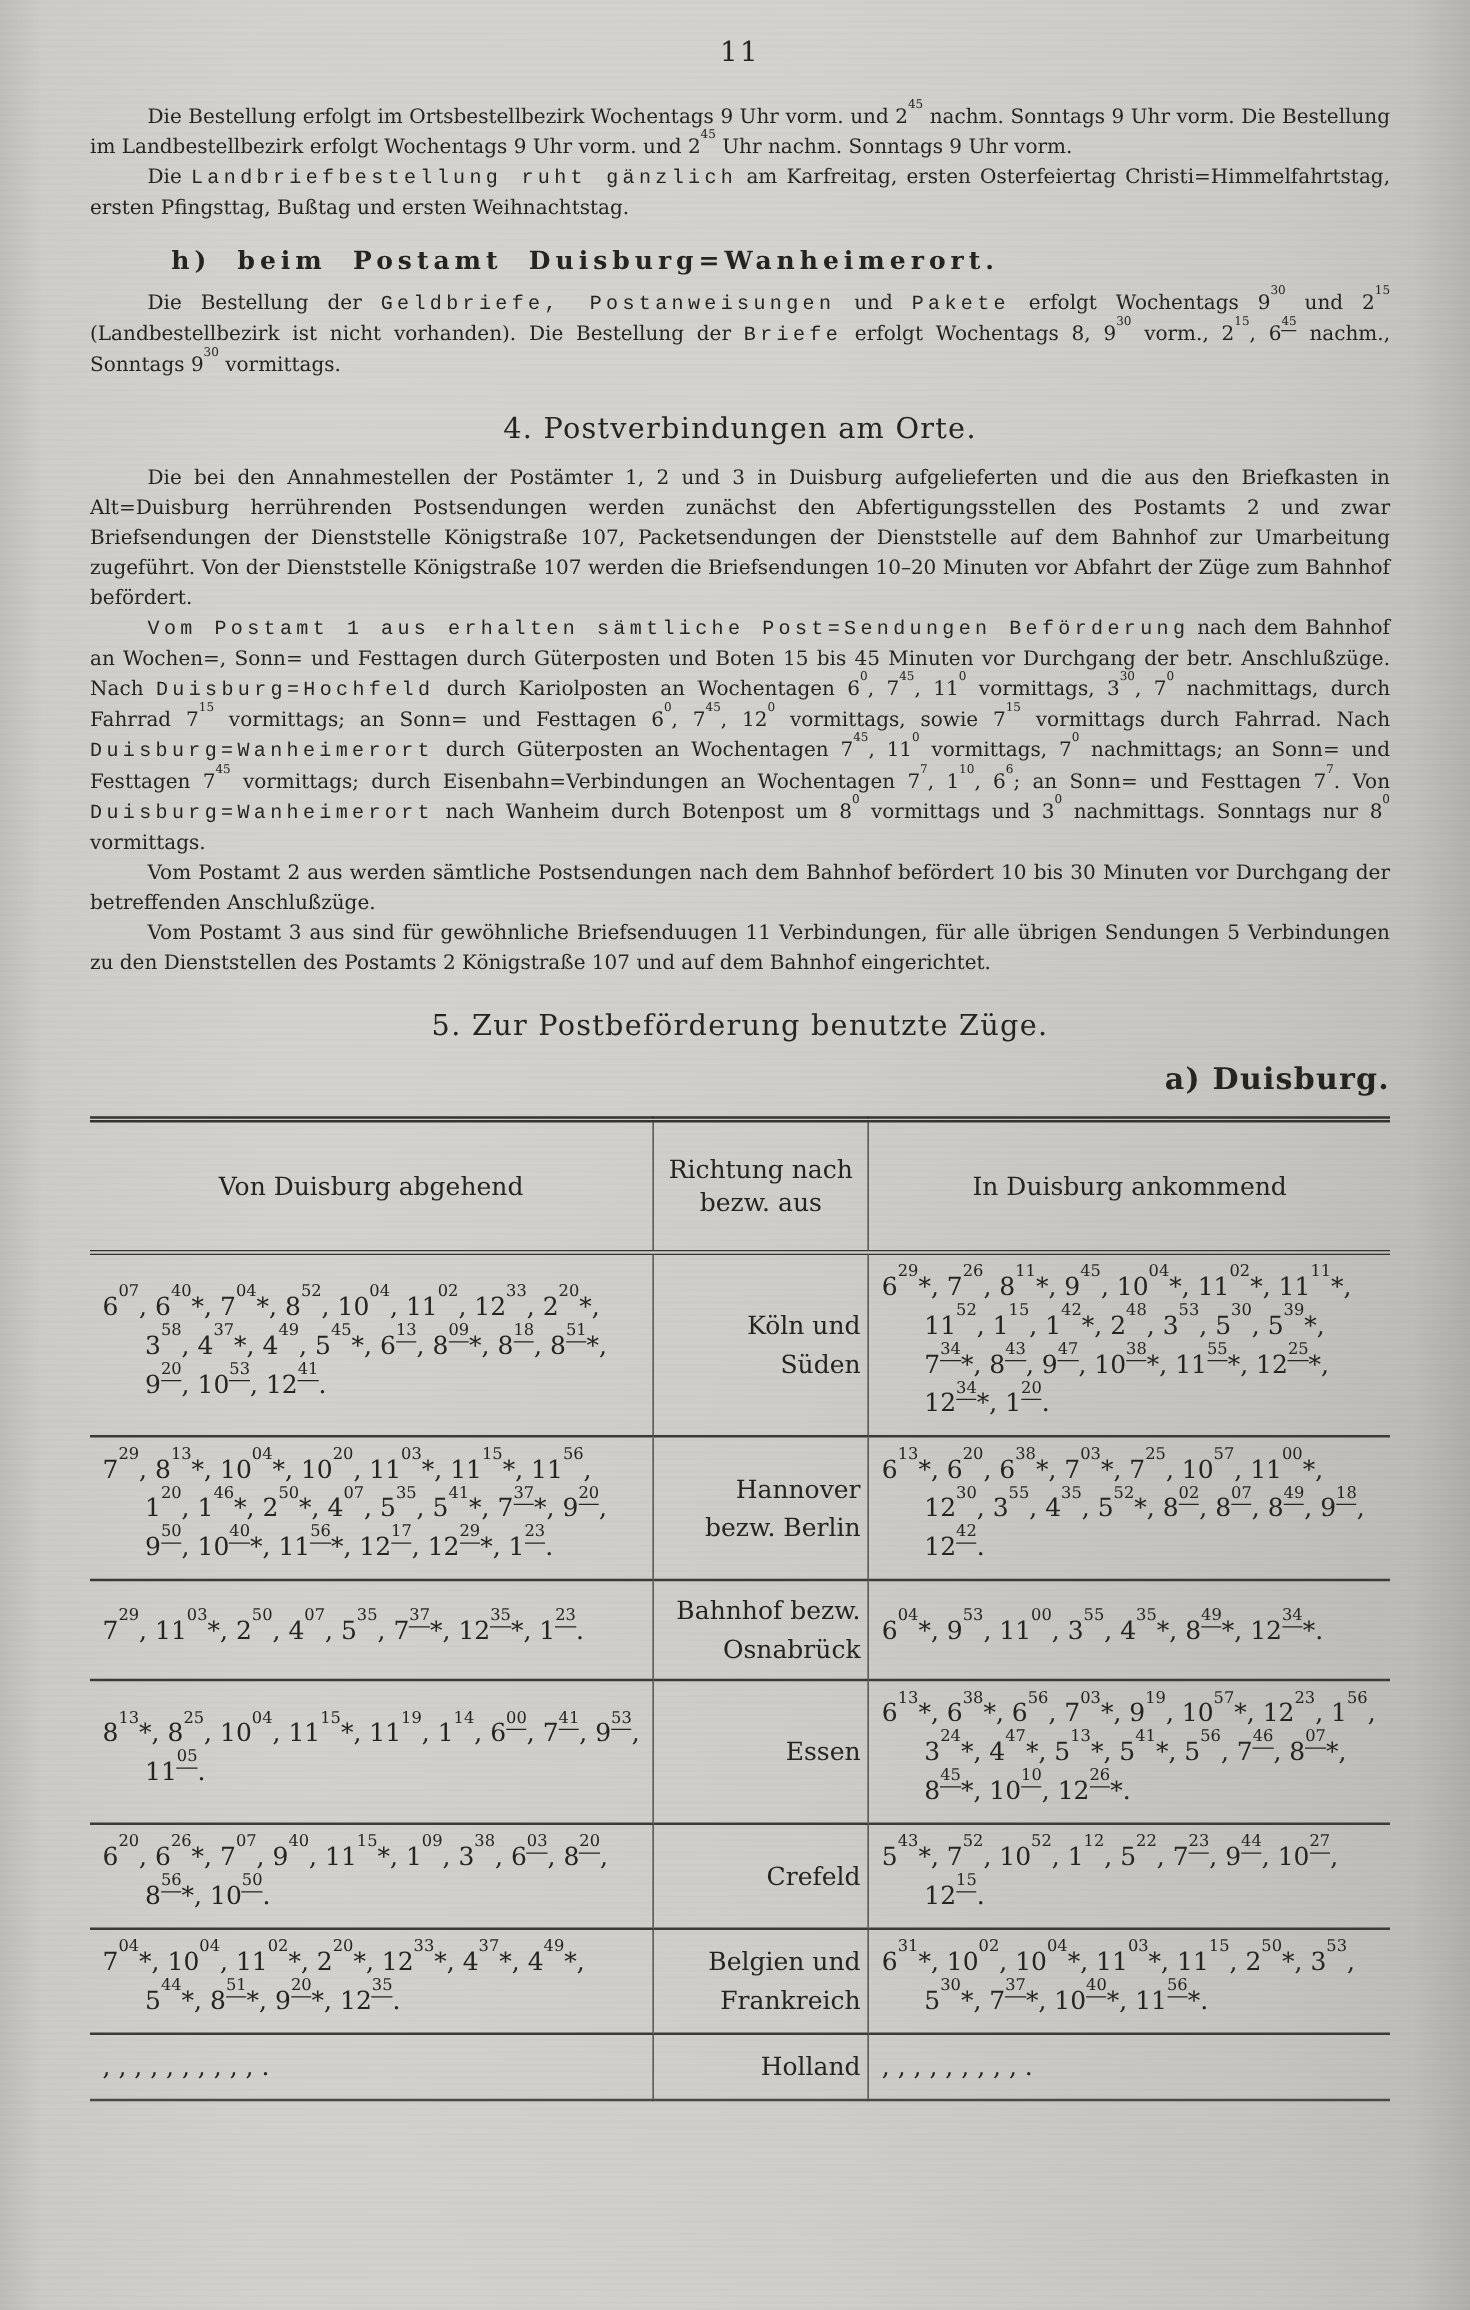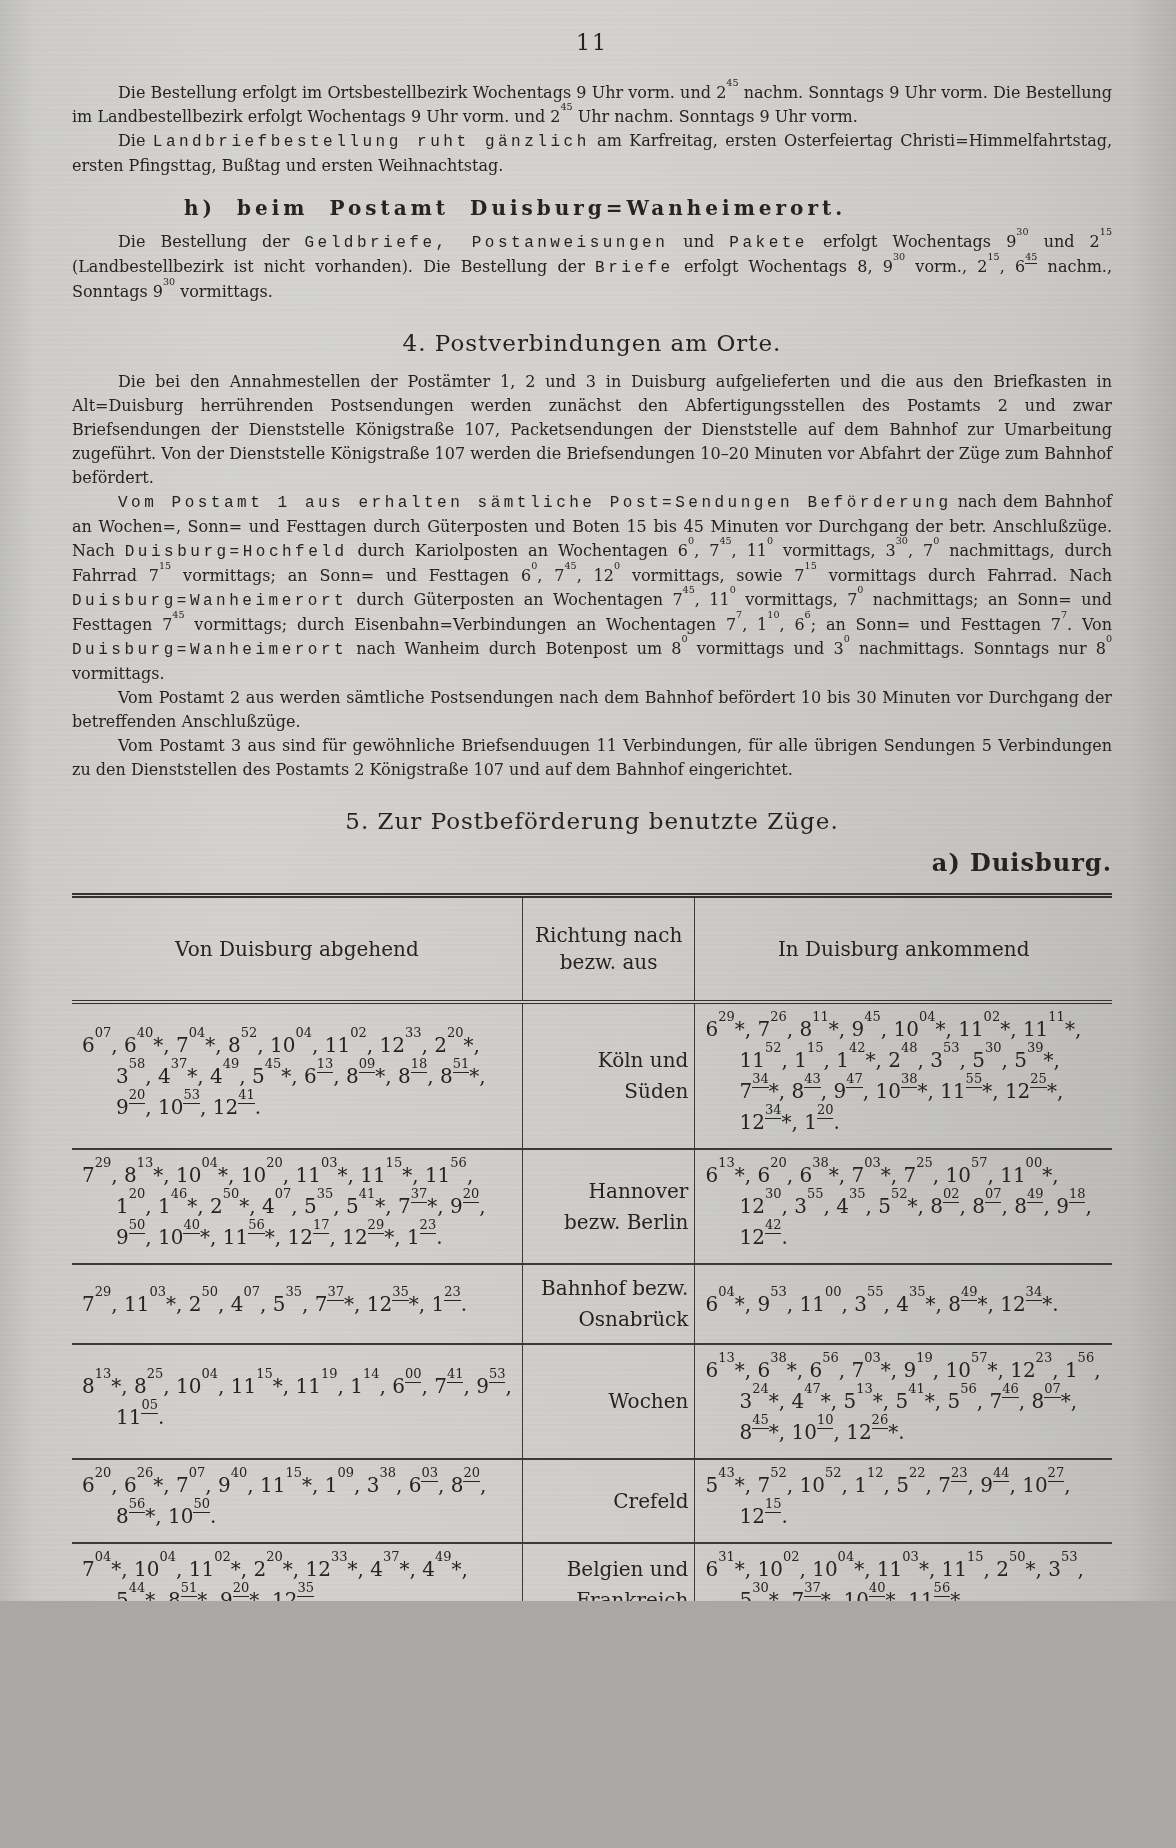--- a/index.html
+++ b/index.html
@@ -1,18 +1,18 @@
 <!DOCTYPE html>
 <html lang="de"><head>
 <meta charset="utf-8">
 <style>
   html,body{margin:0;padding:0;background:#a9a8a4;}
   .page{
     position:relative;
-    width:1176px;height:1601px;
+    width:1176px;height:1848px;
     margin:0 auto;
     background:linear-gradient(90deg,#cbcac6 0%,#d2d1cd 18%,#d3d2ce 55%,#cccbc7 86%,#c2c1bd 100%);
     color:#26241f;
     font-family:"DejaVu Serif", serif;
     overflow:hidden;
   }
   .page::before{
     content:"";position:absolute;inset:0;pointer-events:none;
     background:
       radial-gradient(ellipse at 15% 20%, rgba(255,255,255,.05), transparent 45%),
@@ -72,21 +72,21 @@
 <body>
 
 <div class="page">
   <div class="content">
 
     <div class="page-number">11</div>
 
     <p class="body"><span>Die Bestellung erfolgt im Ortsbestellbezirk Wochentags 9 Uhr vorm. und 2<sup>45</sup> nachm.  Sonntags 9 Uhr vorm.  Die Bestellung im Landbestellbezirk erfolgt Wochentags 9 Uhr vorm. und 2<sup>45</sup> Uhr nachm.  Sonntags 9 Uhr vorm.</span></p>
     <p class="body"><span>Die </span><span class="sp">Landbriefbestellung ruht gänzlich</span><span> am Karfreitag, ersten Osterfeiertag Christi=Himmelfahrtstag, ersten Pfingsttag, Bußtag und ersten Weihnachtstag.</span></p>
 
-    <div class="sub-heading" style="margin-left:112px">h) beim Postamt Duisburg=Wanheimerort.</div>
+    <div class="sub-heading" style="margin-left:65px">h) beim Postamt Duisburg=Wanheimerort.</div>
     <p class="body"><span>Die Bestellung der </span><span class="sp">Geldbriefe, Postanweisungen</span><span> und </span><span class="sp">Pakete</span><span> erfolgt Wochentags 9<sup>30</sup> und 2<sup>15</sup> (Landbestellbezirk ist nicht vorhanden).  Die Bestellung der </span><span class="sp">Briefe</span><span> erfolgt Wochentags 8, 9<sup>30</sup> vorm., 2<sup>15</sup>, 6<sup class="u">45</sup> nachm., Sonntags 9<sup>30</sup> vormittags.</span></p>
 
     <div class="section-title">4. Postverbindungen am Orte.</div>
     <p class="body"><span>Die bei den Annahmestellen der Postämter 1, 2 und 3 in Duisburg aufgelieferten und die aus den Briefkasten in Alt=Duisburg herrührenden Postsendungen werden zunächst den Abfertigungsstellen des Postamts 2 und zwar Briefsendungen der Dienststelle Königstraße 107, Packetsendungen der Dienststelle auf dem Bahnhof zur Umarbeitung zugeführt.  Von der Dienststelle Königstraße 107 werden die Briefsendungen 10–20 Minuten vor Abfahrt der Züge zum Bahnhof befördert.</span></p>
     <p class="body"><span class="sp">Vom Postamt 1 aus erhalten sämtliche Post=Sendungen Beförderung</span><span> nach dem Bahnhof an Wochen=, Sonn= und Festtagen durch Güterposten und Boten 15 bis 45 Minuten vor Durchgang der betr. Anschlußzüge.  Nach </span><span class="sp">Duisburg=Hochfeld</span><span> durch Kariolposten an Wochentagen 6<sup>0</sup>, 7<sup>45</sup>, 11<sup>0</sup> vormittags, 3<sup>30</sup>, 7<sup>0</sup> nachmittags, durch Fahrrad 7<sup>15</sup> vormittags; an Sonn= und Festtagen 6<sup>0</sup>, 7<sup>45</sup>, 12<sup>0</sup> vormittags, sowie 7<sup>15</sup> vormittags durch Fahrrad.  Nach </span><span class="sp">Duisburg=Wanheimerort</span><span> durch Güterposten an Wochentagen 7<sup>45</sup>, 11<sup>0</sup> vormittags, 7<sup>0</sup> nachmittags; an Sonn= und Festtagen 7<sup>45</sup> vormittags; durch Eisenbahn=Verbindungen an Wochentagen 7<sup>7</sup>, 1<sup>10</sup>, 6<sup>6</sup>; an Sonn= und Festtagen 7<sup>7</sup>.  Von </span><span class="sp">Duisburg=Wanheimerort</span><span> nach Wanheim durch Botenpost um 8<sup>0</sup> vormittags und 3<sup>0</sup> nachmittags.  Sonntags nur 8<sup>0</sup> vormittags.</span></p>
     <p class="body"><span>Vom Postamt 2 aus werden sämtliche Postsendungen nach dem Bahnhof befördert 10 bis 30 Minuten vor Durchgang der betreffenden Anschlußzüge.</span></p>
     <p class="body"><span>Vom Postamt 3 aus sind für gewöhnliche Briefsenduugen 11 Verbindungen, für alle übrigen Sendungen 5 Verbindungen zu den Dienststellen des Postamts 2 Königstraße 107 und auf dem Bahnhof eingerichtet.</span></p>
 
     <div class="section-title">5. Zur Postbeförderung benutzte Züge.</div>
     <div class="table-subtitle">a) Duisburg.</div>
@@ -115,21 +115,21 @@
             <td class="dir">Hannover bezw. Berlin</td>
             <td class="times"><span class="tm">6<sup>13</sup>*</span>, <span class="tm">6<sup>20</sup></span>, <span class="tm">6<sup>38</sup>*</span>, <span class="tm">7<sup>03</sup>*</span>, <span class="tm">7<sup>25</sup></span>, <span class="tm">10<sup>57</sup></span>, <span class="tm">11<sup>00</sup>*</span>, <span class="tm">12<sup>30</sup></span>, <span class="tm">3<sup>55</sup></span>, <span class="tm">4<sup>35</sup></span>, <span class="tm">5<sup>52</sup>*</span>, <span class="tm">8<sup class="u">02</sup></span>, <span class="tm">8<sup class="u">07</sup></span>, <span class="tm">8<sup class="u">49</sup></span>, <span class="tm">9<sup class="u">18</sup></span>, <span class="tm">12<sup class="u">42</sup></span>.</td>
           </tr>
           <tr>
             <td class="times"><span class="tm">7<sup>29</sup></span>, <span class="tm">11<sup>03</sup>*</span>, <span class="tm">2<sup>50</sup></span>, <span class="tm">4<sup>07</sup></span>, <span class="tm">5<sup>35</sup></span>, <span class="tm">7<sup class="u">37</sup>*</span>, <span class="tm">12<sup class="u">35</sup>*</span>, <span class="tm">1<sup class="u">23</sup></span>.</td>
             <td class="dir">Bahnhof bezw. Osnabrück</td>
             <td class="times"><span class="tm">6<sup>04</sup>*</span>, <span class="tm">9<sup>53</sup></span>, <span class="tm">11<sup>00</sup></span>, <span class="tm">3<sup>55</sup></span>, <span class="tm">4<sup>35</sup>*</span>, <span class="tm">8<sup class="u">49</sup>*</span>, <span class="tm">12<sup class="u">34</sup>*</span>.</td>
           </tr>
           <tr>
             <td class="times"><span class="tm">8<sup>13</sup>*</span>, <span class="tm">8<sup>25</sup></span>, <span class="tm">10<sup>04</sup></span>, <span class="tm">11<sup>15</sup>*</span>, <span class="tm">11<sup>19</sup></span>, <span class="tm">1<sup>14</sup></span>, <span class="tm">6<sup class="u">00</sup></span>, <span class="tm">7<sup class="u">41</sup></span>, <span class="tm">9<sup class="u">53</sup></span>, <span class="tm">11<sup class="u">05</sup></span>.</td>
-            <td class="dir">Wochen</td>
+            <td class="dir">Essen</td>
             <td class="times"><span class="tm">6<sup>13</sup>*</span>, <span class="tm">6<sup>38</sup>*</span>, <span class="tm">6<sup>56</sup></span>, <span class="tm">7<sup>03</sup>*</span>, <span class="tm">9<sup>19</sup></span>, <span class="tm">10<sup>57</sup>*</span>, <span class="tm">12<sup>23</sup></span>, <span class="tm">1<sup>56</sup></span>, <span class="tm">3<sup>24</sup>*</span>, <span class="tm">4<sup>47</sup>*</span>, <span class="tm">5<sup>13</sup>*</span>, <span class="tm">5<sup>41</sup>*</span>, <span class="tm">5<sup>56</sup></span>, <span class="tm">7<sup class="u">46</sup></span>, <span class="tm">8<sup class="u">07</sup>*</span>, <span class="tm">8<sup class="u">45</sup>*</span>, <span class="tm">10<sup class="u">10</sup></span>, <span class="tm">12<sup class="u">26</sup>*</span>.</td>
           </tr>
           <tr>
             <td class="times"><span class="tm">6<sup>20</sup></span>, <span class="tm">6<sup>26</sup>*</span>, <span class="tm">7<sup>07</sup></span>, <span class="tm">9<sup>40</sup></span>, <span class="tm">11<sup>15</sup>*</span>, <span class="tm">1<sup>09</sup></span>, <span class="tm">3<sup>38</sup></span>, <span class="tm">6<sup class="u">03</sup></span>, <span class="tm">8<sup class="u">20</sup></span>, <span class="tm">8<sup class="u">56</sup>*</span>, <span class="tm">10<sup class="u">50</sup></span>.</td>
             <td class="dir">Crefeld</td>
             <td class="times"><span class="tm">5<sup>43</sup>*</span>, <span class="tm">7<sup>52</sup></span>, <span class="tm">10<sup>52</sup></span>, <span class="tm">1<sup>12</sup></span>, <span class="tm">5<sup>22</sup></span>, <span class="tm">7<sup class="u">23</sup></span>, <span class="tm">9<sup class="u">44</sup></span>, <span class="tm">10<sup class="u">27</sup></span>, <span class="tm">12<sup class="u">15</sup></span>.</td>
           </tr>
           <tr>
             <td class="times"><span class="tm">7<sup>04</sup>*</span>, <span class="tm">10<sup>04</sup></span>, <span class="tm">11<sup>02</sup>*</span>, <span class="tm">2<sup>20</sup>*</span>, <span class="tm">12<sup>33</sup>*</span>, <span class="tm">4<sup>37</sup>*</span>, <span class="tm">4<sup>49</sup>*</span>, <span class="tm">5<sup>44</sup>*</span>, <span class="tm">8<sup class="u">51</sup>*</span>, <span class="tm">9<sup class="u">20</sup>*</span>, <span class="tm">12<sup class="u">35</sup></span>.</td>
             <td class="dir">Belgien und Frankreich</td>

